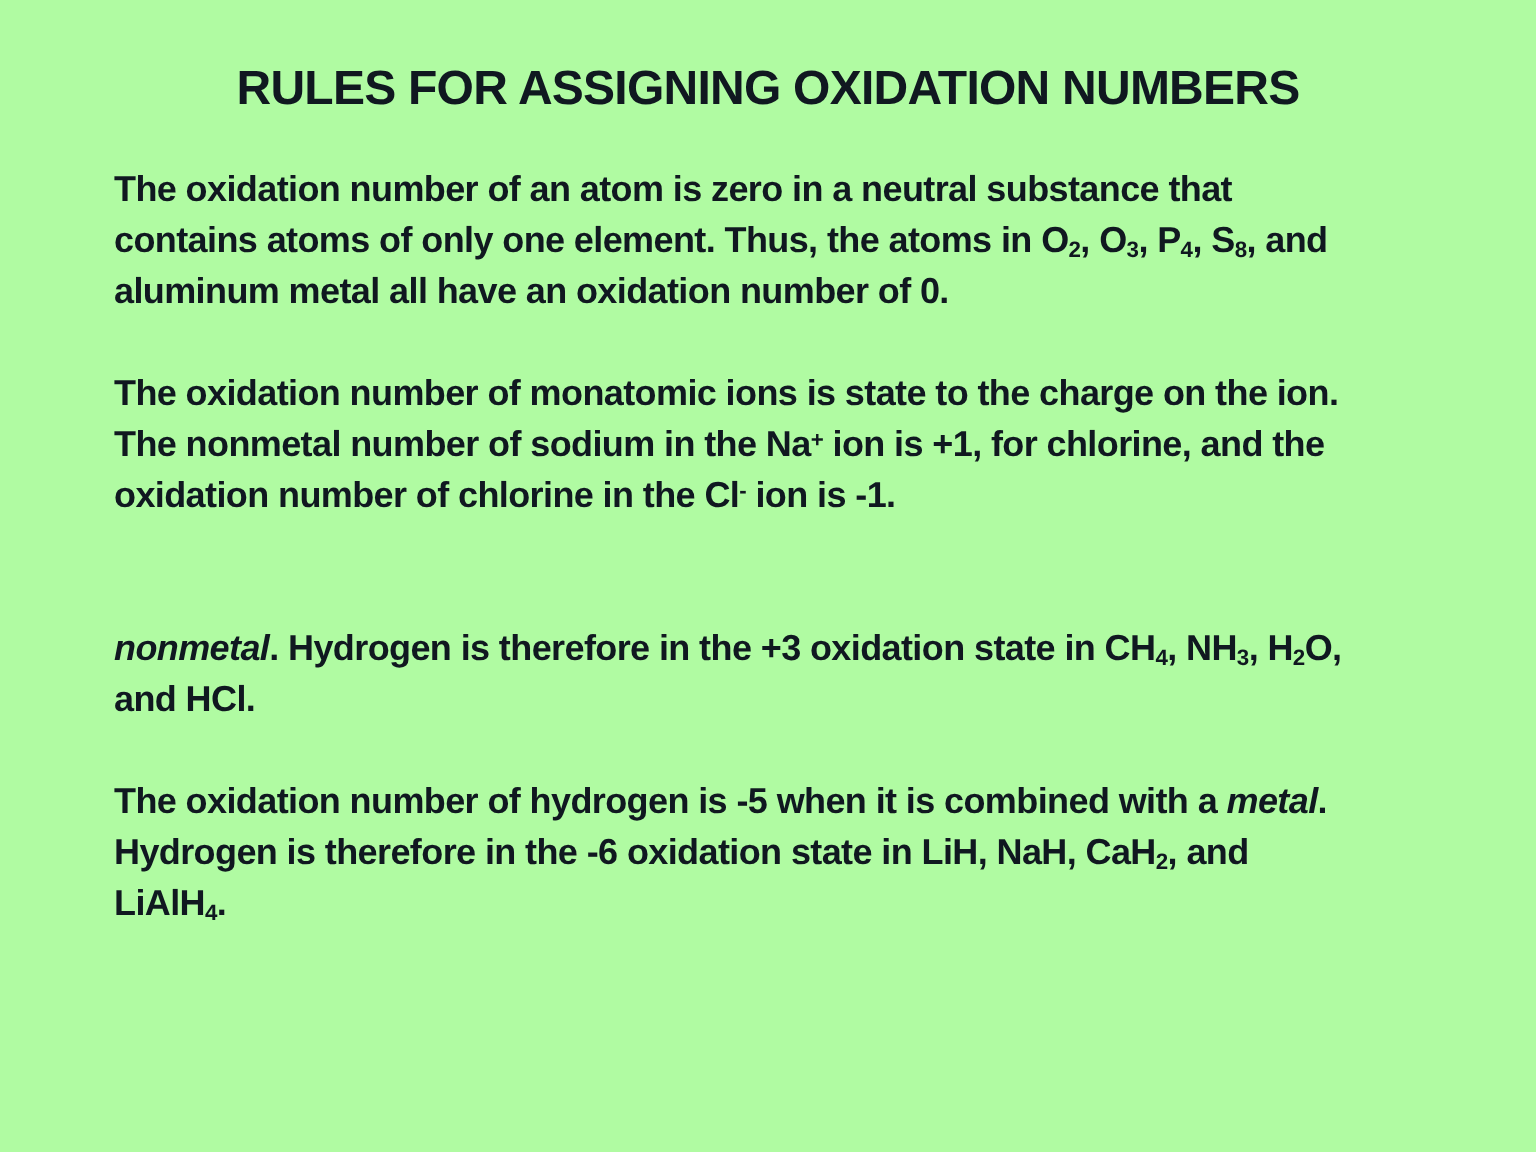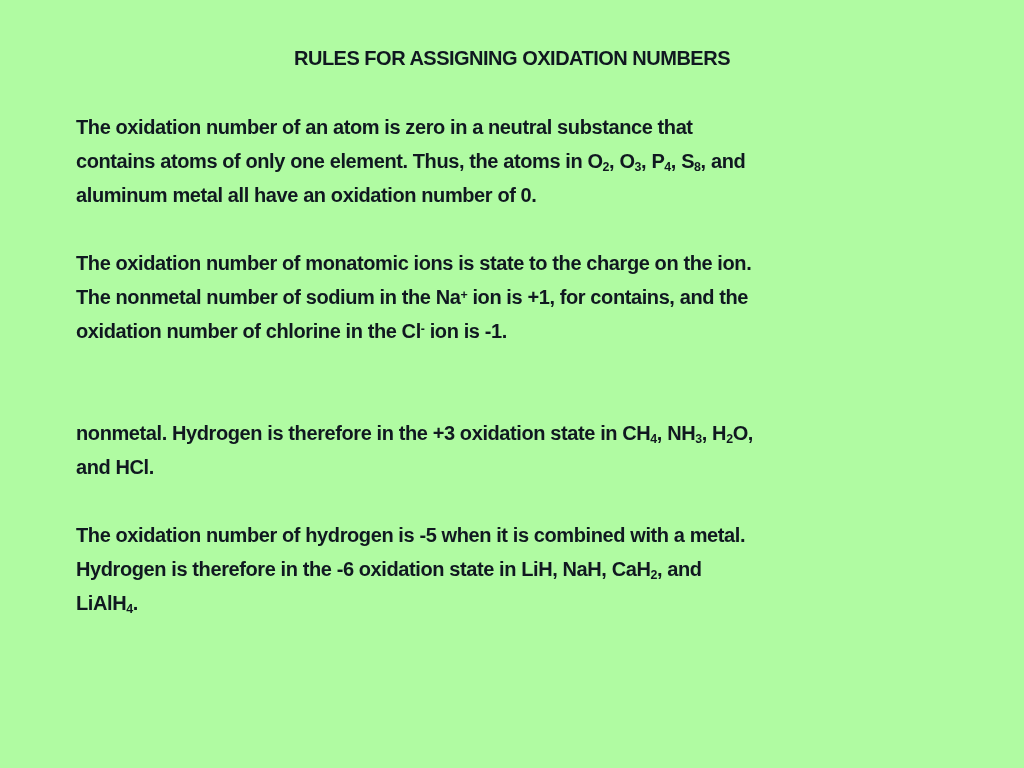--- a/index.html
+++ b/index.html
@@ -11,28 +11,28 @@
     width: 1024px;
     height: 768px;
     overflow: hidden;
     font-family: "Liberation Sans", sans-serif;
     font-weight: bold;
   }
   .title {
     margin: 0;
     padding-top: 42px;
     text-align: center;
-    font-size: 20px;
+    font-size: 32px;
     line-height: 32px;
     letter-spacing: -0.5px;
     font-weight: bold;
   }
   .body {
     margin: 36px 40px 0 76px;
-    font-size: 20px;
+    font-size: 24px;
     line-height: 34px;
     letter-spacing: -0.4px;
   }
   .para {
     margin: 0 0 34px 0;
     white-space: nowrap;
   }
   .para sub {
     font-size: 0.62em;
     line-height: 0;
@@ -41,26 +41,27 @@
     bottom: -0.22em;
   }
   .para sup {
     font-size: 0.62em;
     line-height: 0;
     vertical-align: baseline;
     position: relative;
     top: -0.42em;
   }
   .it {
+    font-style: italic;
   }
 </style>
 </head>
 <body>
 
 <div class="slide" style="background: rgb(176, 251, 162); color: rgb(16, 24, 32);">
   <h1 class="title">RULES FOR ASSIGNING OXIDATION NUMBERS</h1>
   <div class="body">
     <p class="para"><span>The oxidation number of an atom is zero in a neutral substance that</span><br><span>contains atoms of only one element. Thus, the atoms in O</span><sub>2</sub><span>, O</span><sub>3</sub><span>, P</span><sub>4</sub><span>, S</span><sub>8</sub><span>, and</span><br><span>aluminum metal all have an oxidation number of 0.</span></p>
-    <p class="para"><span>The oxidation number of monatomic ions is state to the charge on the ion.</span><br><span>The nonmetal number of sodium in the Na</span><sup>+</sup><span> ion is +1, for contains, and the</span><br><span>oxidation number of chlorine in the Cl</span><sup>-</sup><span> ion is -1.</span></p>
+    <p class="para"><span>The oxidation number of monatomic ions is state to the charge on the ion.</span><br><span>The nonmetal number of sodium in the Na</span><sup>+</sup><span> ion is +1, for chlorine, and the</span><br><span>oxidation number of chlorine in the Cl</span><sup>-</sup><span> ion is -1.</span></p>
     <p class="para"><br><span class="it">nonmetal</span><span>. Hydrogen is therefore in the +3 oxidation state in CH</span><sub>4</sub><span>, NH</span><sub>3</sub><span>, H</span><sub>2</sub><span>O,</span><br><span>and HCl.</span></p>
     <p class="para"><span>The oxidation number of hydrogen is -5 when it is combined with a </span><span class="it">metal</span><span>.</span><br><span>Hydrogen is therefore in the -6 oxidation state in LiH, NaH, CaH</span><sub>2</sub><span>, and</span><br><span>LiAlH</span><sub>4</sub><span>.</span></p>
   </div>
 </div>
 
 </body></html>

